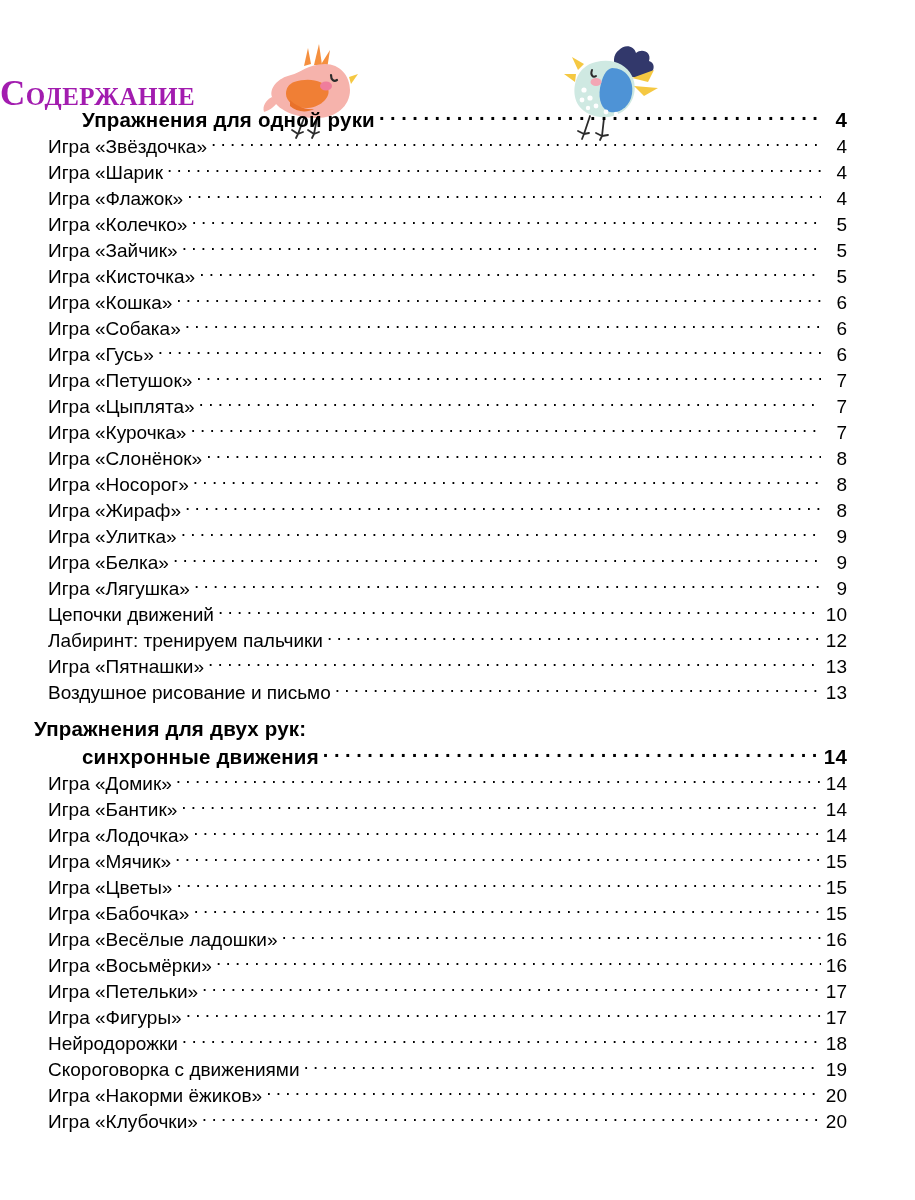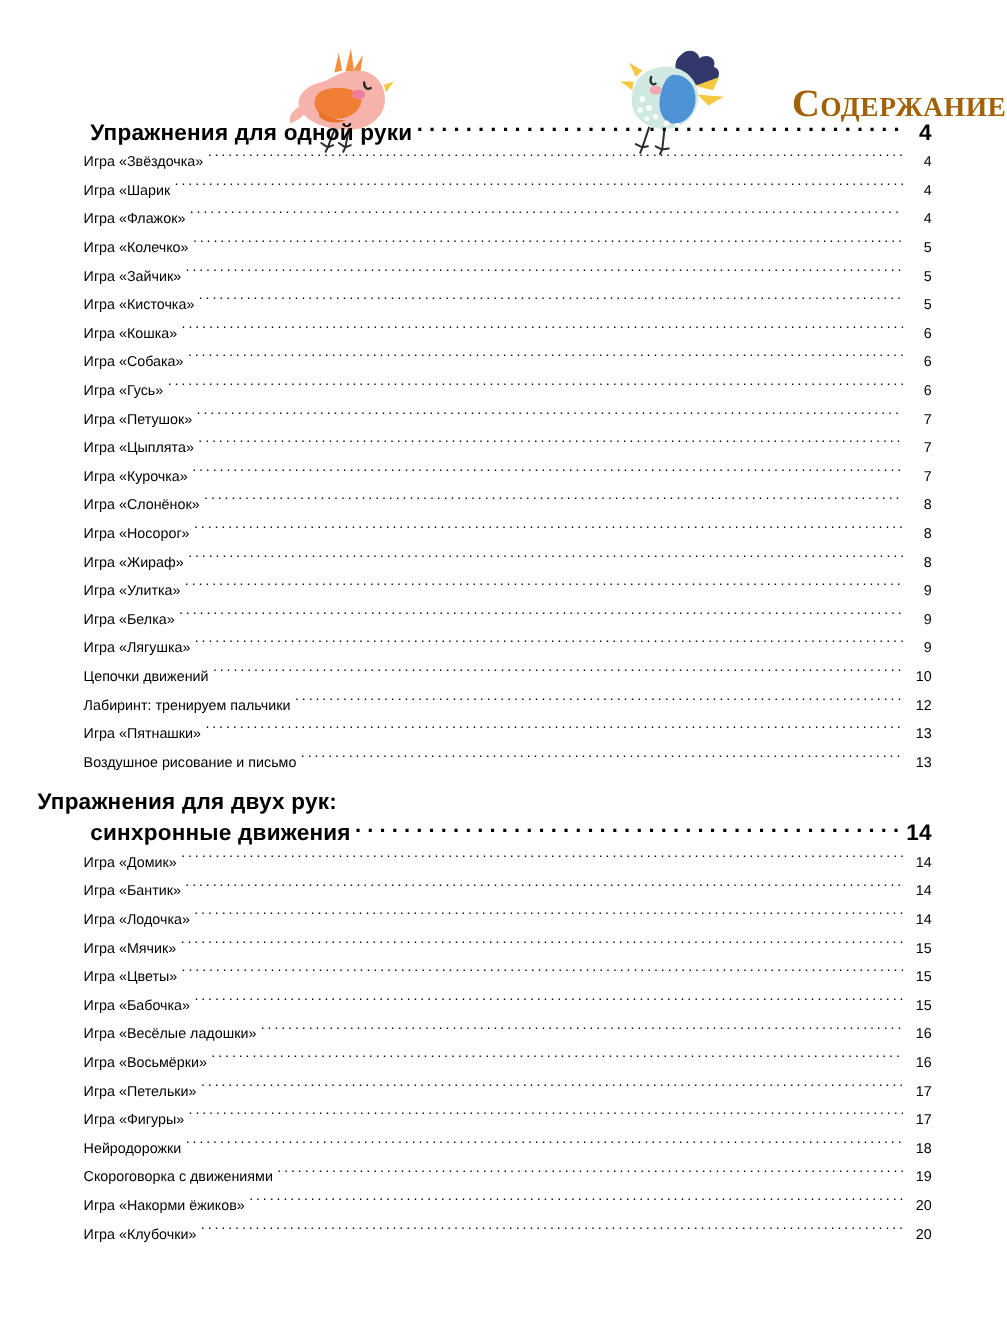--- a/index.html
+++ b/index.html
@@ -21,27 +21,27 @@
   .header {
     position: relative;
     height: 118px;
     width: 915px;
   }
   .doc-title {
     position: absolute;
     left: 0;
     right: 0;
     top: 76px;
-    text-align: right;
+    text-align: left;
     font-family: "Liberation Serif", "DejaVu Serif", serif;
     font-weight: bold;
     font-variant: small-caps;
     font-size: 35px;
     letter-spacing: 0.5px;
-    color: #a16207;
+    color: #a21caf;
     line-height: 1;
   }
   .bird {
     position: absolute;
     overflow: visible;
   }
   .bird-left  { left: 262px; top: 44px; }
   .bird-right { left: 562px; top: 44px; }
 
   
@@ -102,22 +102,22 @@
     padding-left: 34px;
     padding-right: 68px;
     height: 28px;
     line-height: 28px;
     letter-spacing: 0.2px;
     white-space: nowrap;
   }
 
   
   .lvl1 {
-    font-size: 13px;
-    padding-left: 76px;
+    font-size: 19px;
+    padding-left: 48px;
     padding-right: 68px;
   }
   .lvl1 .page { min-width: 24px; }
 
   .gap-before { margin-top: 9px; }
 </style>
 </head>
 <body>
 
 <div class="header">

